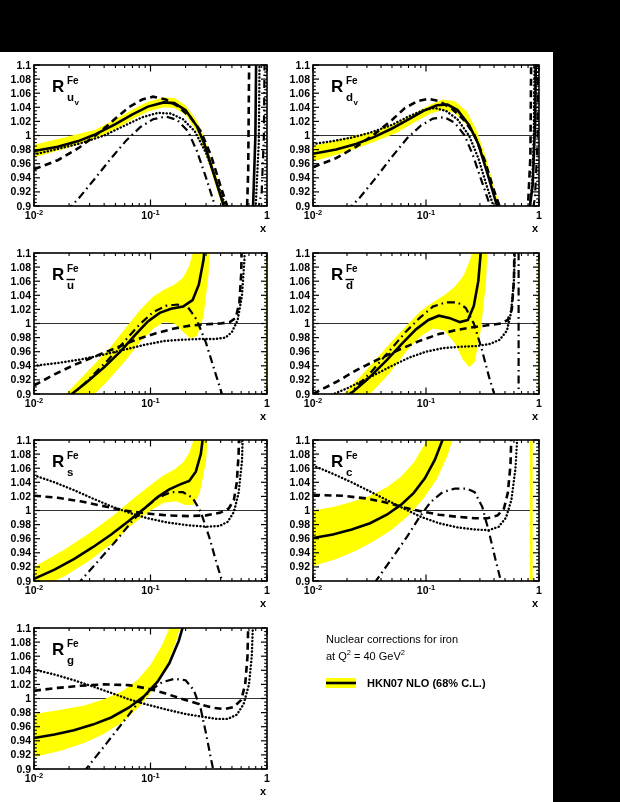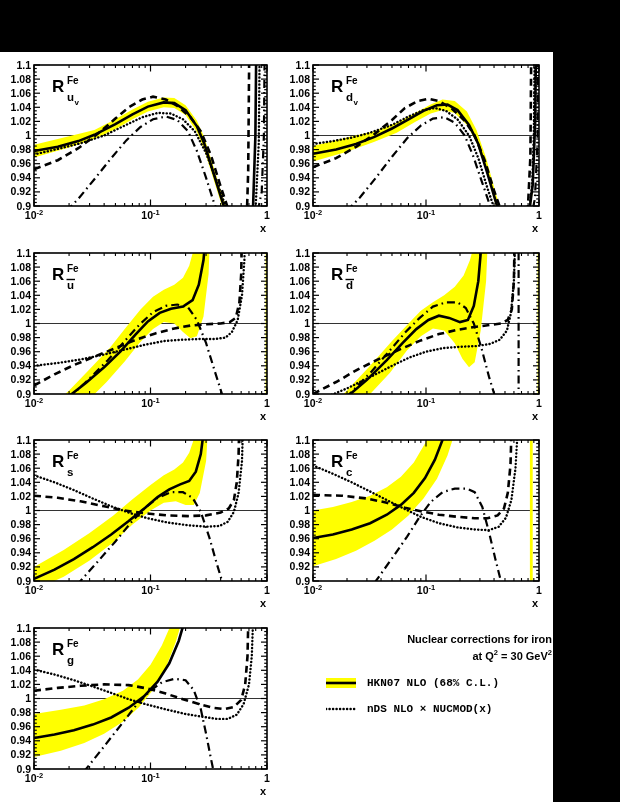--- a/index.html
+++ b/index.html
@@ -3,23 +3,23 @@
 <meta charset="utf-8">
 <style>
   html,body{margin:0;padding:0;background:#000;}
   body{width:620px;height:802px;overflow:hidden;position:relative;
        font-family:"Liberation Sans",sans-serif;}
   #stage{position:absolute;left:0;top:0;width:620px;height:802px;}
   #canvas-white{position:absolute;left:0;top:52px;width:553px;height:750px;background:#fff;}
   svg.panel{position:absolute;overflow:visible;}
   svg text{font-family:"Liberation Sans",sans-serif;font-weight:bold;fill:#000;}
   #legend{position:absolute;left:326px;top:632px;width:226px;color:#000;}
-  #legend .ltitle{font-size:11px;font-weight:bold;line-height:14px;text-align:right;}
+  #legend .ltitle{font-size:11px;font-weight:normal;line-height:14px;}
   #legend .ltitle sup{font-size:7.5px;}
-  #legend .lrow{display:flex;align-items:center;height:26px;margin-top:0px;font-family:Liberation Mono, monospace;}
+  #legend .lrow{display:flex;align-items:center;height:26px;margin-top:0px;}
   #legend .lrow svg{flex:0 0 auto;}
   #legend .llabel{font-size:11px;font-weight:bold;margin-left:9px;white-space:nowrap;}
   #legend #legend-items{margin-top:7px;}
 </style>
 </head>
 <body>
 
 <div id="stage">
   <div id="canvas-white"></div>
   <div id="panels">
@@ -1106,31 +1106,25 @@
         <text x="267" y="174" font-size="10.5" text-anchor="middle"><tspan>1</tspan></text>
         <text x="263" y="187" font-size="11" text-anchor="middle">x</text>
         <text x="52" y="47" font-size="17" text-anchor="start">R</text>
         <text x="67" y="39" font-size="10" text-anchor="start">Fe</text>
         <text x="67" y="56" font-size="11.5" text-anchor="start">g</text>
       </svg>
     </div>
   <div id="legend">
     <div class="ltitle">
       <span>Nuclear corrections for iron</span><br>
-      <span><span>at Q</span><sup>2</sup><span> = 30 GeV</span><sup>2</sup></span>
+      <span><span>at Q</span><sup>2</sup><span> = 40 GeV</span><sup>2</sup></span>
     </div>
     <div id="legend-items">
         <div class="lrow">
           <svg width="32" height="16" viewBox="0 0 32 16">
             <rect x="0" y="3" width="30" height="10" fill="#ffff00"></rect>
             <line x1="0" y1="8" x2="30" y2="8" stroke="#000" stroke-width="2.6"></line>
           </svg>
           <span class="llabel">HKN07 NLO (68% C.L.)</span>
         </div>
-        <div class="lrow">
-          <svg width="32" height="16" viewBox="0 0 32 16">
-            <line x1="0" y1="8" x2="30" y2="8" stroke="#000" stroke-width="2.4" stroke-dasharray="0.2 3.3" stroke-linecap="round"></line>
-          </svg>
-          <span class="llabel">nDS NLO × NUCMOD(x)</span>
-        </div>
       </div>
   </div>
 </div>
 
 </body></html>

